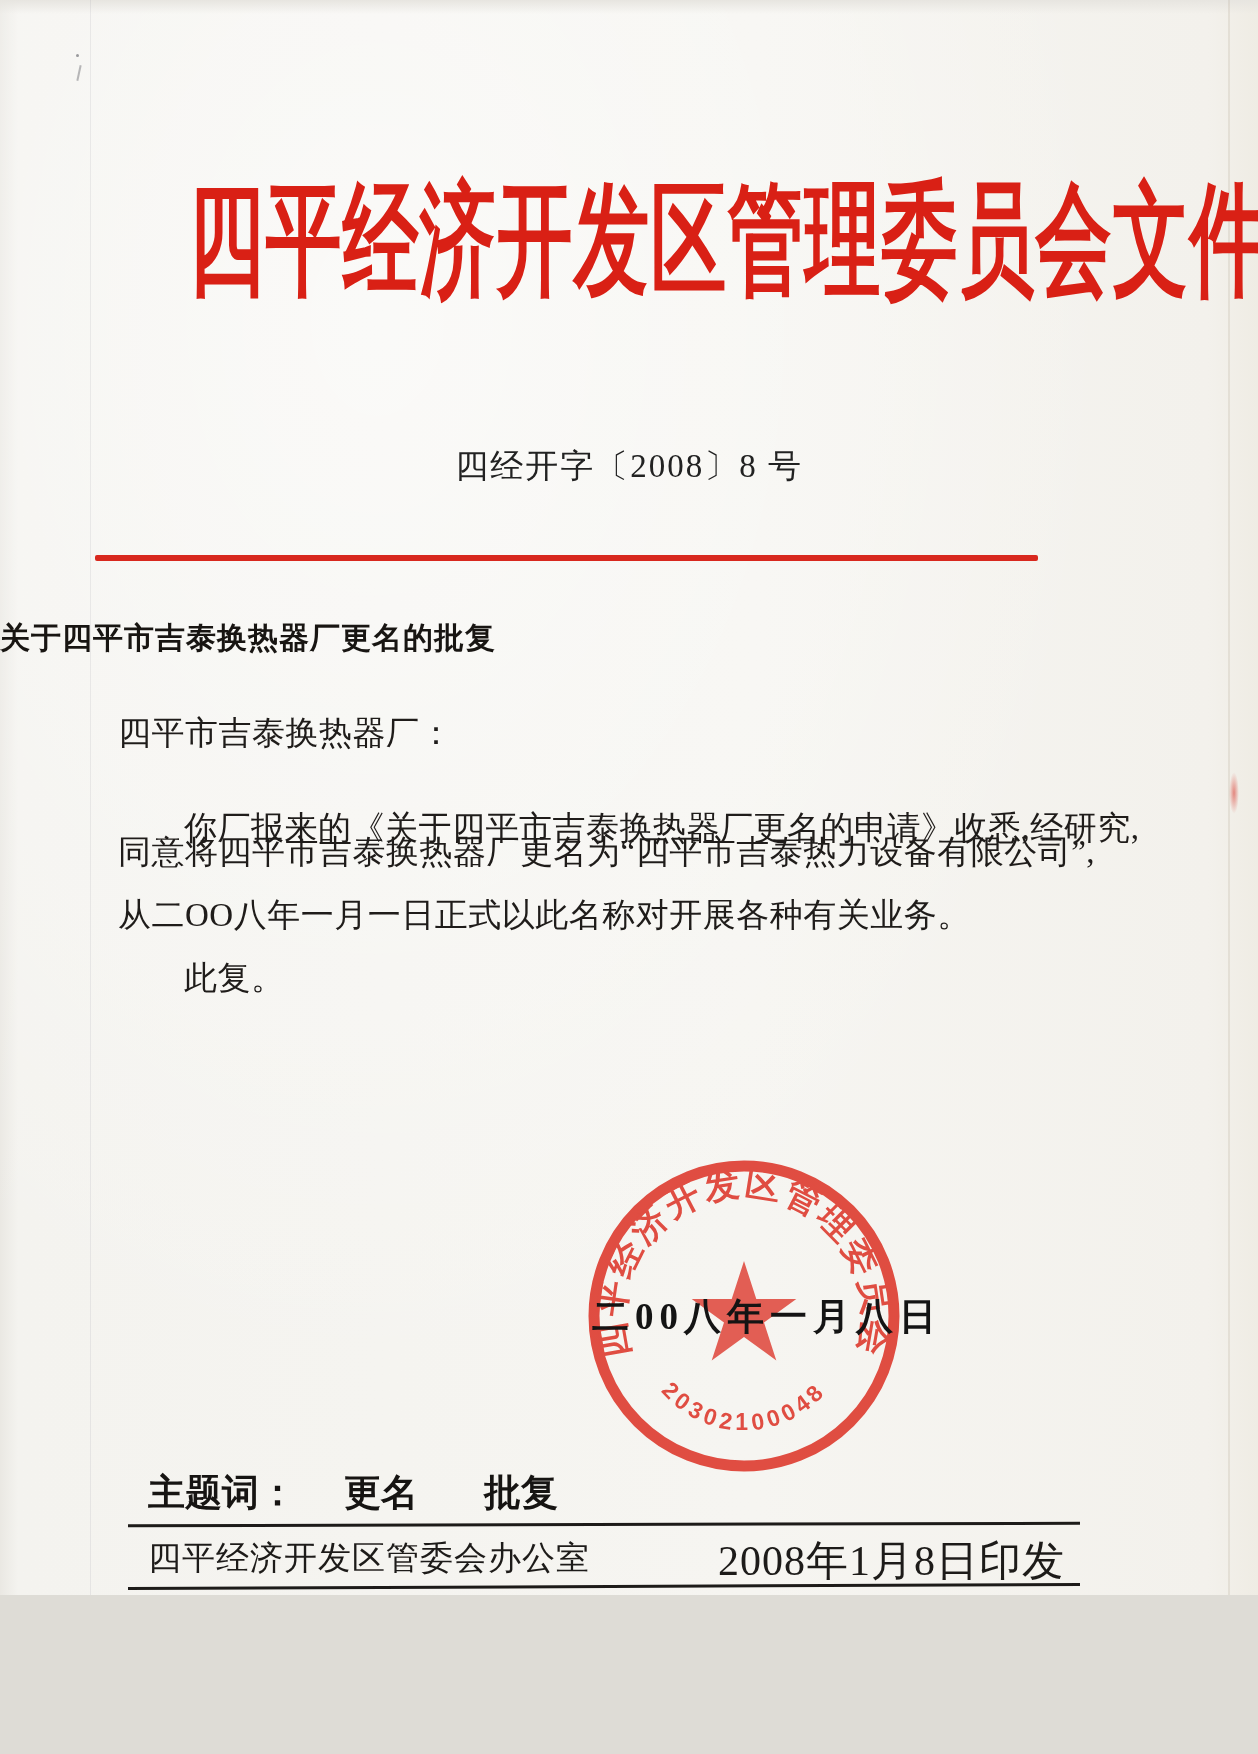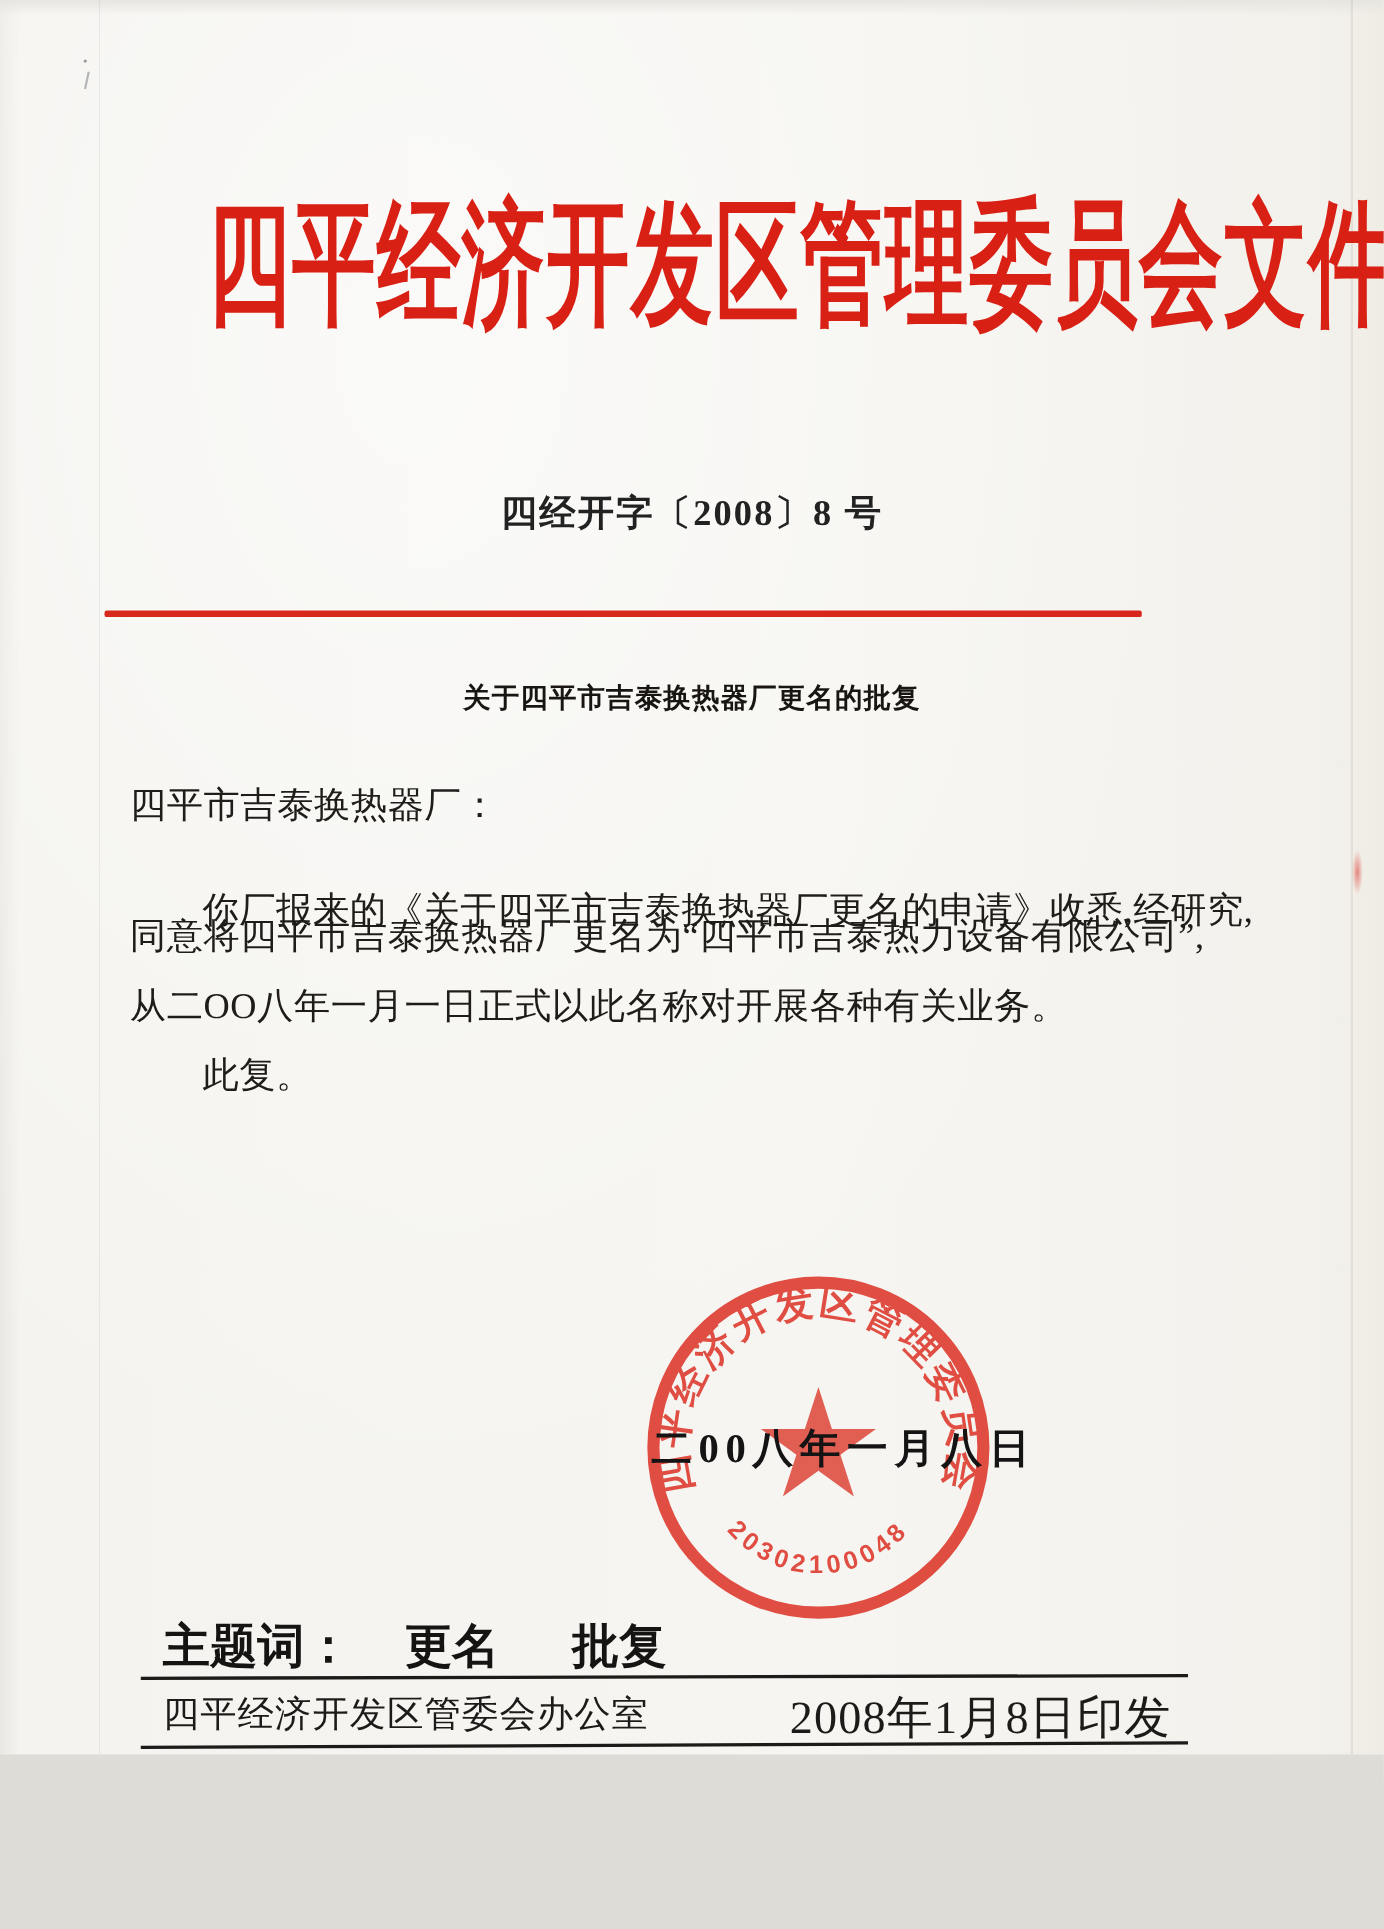--- a/index.html
+++ b/index.html
@@ -41,30 +41,28 @@
     transform:scale(.70,1.14);
     transform-origin:50% 50%;
     white-space:nowrap;
     font-family:"Liberation Serif", serif;
   }
   .doc-number{
     position:absolute;left:0;top:444px;width:100%;
     text-align:center;
     font-size:33px;letter-spacing:2px;
     color:#222;
-    font-weight:bold;
   }
   .red-rule{
     position:absolute;left:95px;top:555px;width:943px;height:6px;
     background:#d8281e;border-radius:2px;
   }
   .doc-title{
     position:absolute;left:0;top:618px;width:100%;
-    text-align:center;
-    font-size:25px;font-weight:700;letter-spacing:1px;
+    font-size:30px;font-weight:700;letter-spacing:1px;
     font-family:Liberation Serif, serif;
     color:#181512;
   }
 
   
   .bline{position:absolute;left:118px;width:960px;font-size:33px;line-height:42px;
     letter-spacing:.5px;white-space:nowrap;color:#1f1c1a;}
   .salutation{top:712px;}
   .l1{top:807px;padding-left:66px;}
   .l2{top:831px;}
@@ -76,21 +74,21 @@
   .stamp svg{width:100%;height:100%;}
   .date-line{
     position:absolute;left:592px;top:1292px;
     font-size:37px;letter-spacing:6px;color:#141414;
     white-space:nowrap;z-index:5;font-weight:bold;
   }
 
   
   .keywords{position:absolute;left:148px;top:1468px;
     font-family:"Liberation Sans", sans-serif;
-    font-size:43px;font-weight:700;color:#161412;white-space:nowrap;}
+    font-size:37px;font-weight:700;color:#161412;white-space:nowrap;}
   .kw1{margin-left:48px;}
   .kw2{margin-left:66px;}
   .rule{position:absolute;left:128px;width:952px;height:3px;background:#1d1b19;}
   .rule-a{top:1523px;transform:rotate(-.15deg);}
   .rule-b{top:1585px;transform:rotate(-.25deg);}
   .office{position:absolute;left:148px;top:1536px;font-size:33px;letter-spacing:1px;color:#1d1b19;}
   .print-date{position:absolute;left:718px;top:1533px;font-size:42px;letter-spacing:1px;color:#1d1b19;}
   .copies{position:absolute;left:788px;top:1595px;font-size:34px;color:#1d1b19;letter-spacing:2px;}
 </style>
 </head>

